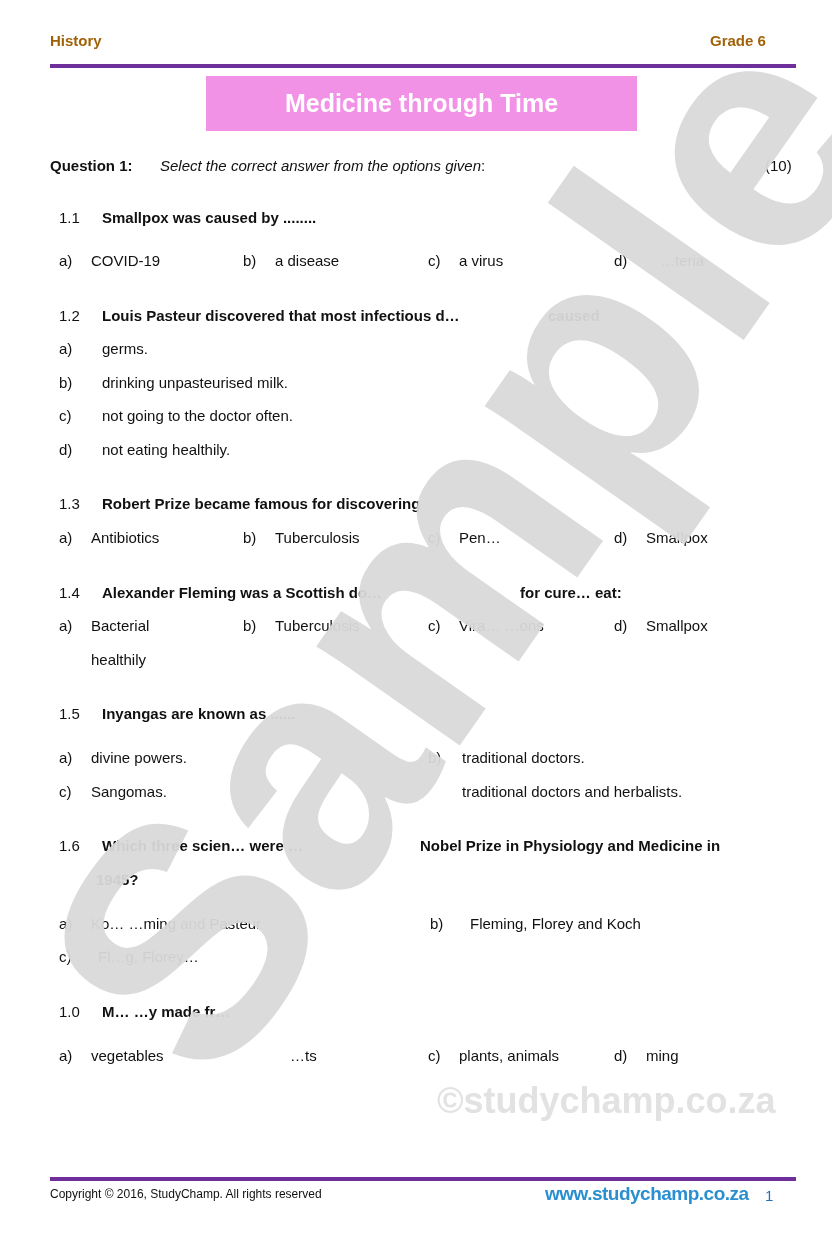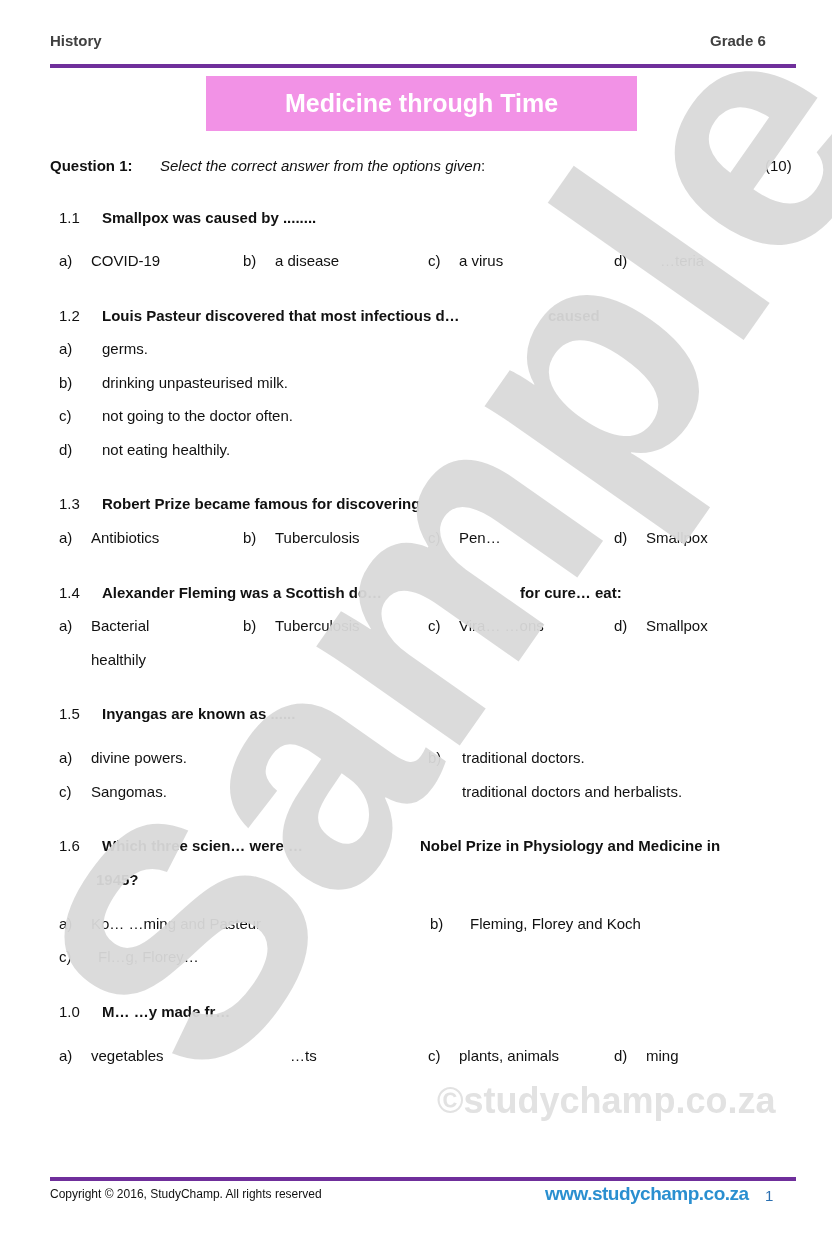--- a/index.html
+++ b/index.html
@@ -1,18 +1,18 @@
 <!DOCTYPE html>
 <html><head>
 <meta charset="utf-8">
 <style>
   html, body { margin: 0; padding: 0; background: #ffffff; }
   body { width: 832px; height: 1248px; position: relative; overflow: hidden;
          font-family: "Liberation Sans", sans-serif; color: #111; font-size: 15px; }
-  .hdr-left, .hdr-right { position: absolute; top: 32px; font-weight: bold; font-size: 15px; color: #404040; }
+  .hdr-left, .hdr-right { position: absolute; top: 32px; font-weight: bold; font-size: 15px; color: #a16207; }
   .hdr-left { left: 50px; }
   .hdr-right { left: 710px; }
   .rule { position: absolute; left: 50px; width: 746px; height: 4px; background: #6f2f9b; }
   .title-box { position: absolute; left: 206px; top: 76px; width: 431px; height: 55px; background: #f292e6;
                display: flex; align-items: center; justify-content: center; }
   .title-box span { color: #ffffff; font-weight: bold; font-size: 25px; }
   .abs { position: absolute; white-space: nowrap; }
   .b { font-weight: bold; }
   .i { font-style: italic; }
   .watermark { position: absolute; left: 0; top: 0; width: 832px; height: 1248px; pointer-events: none; }

